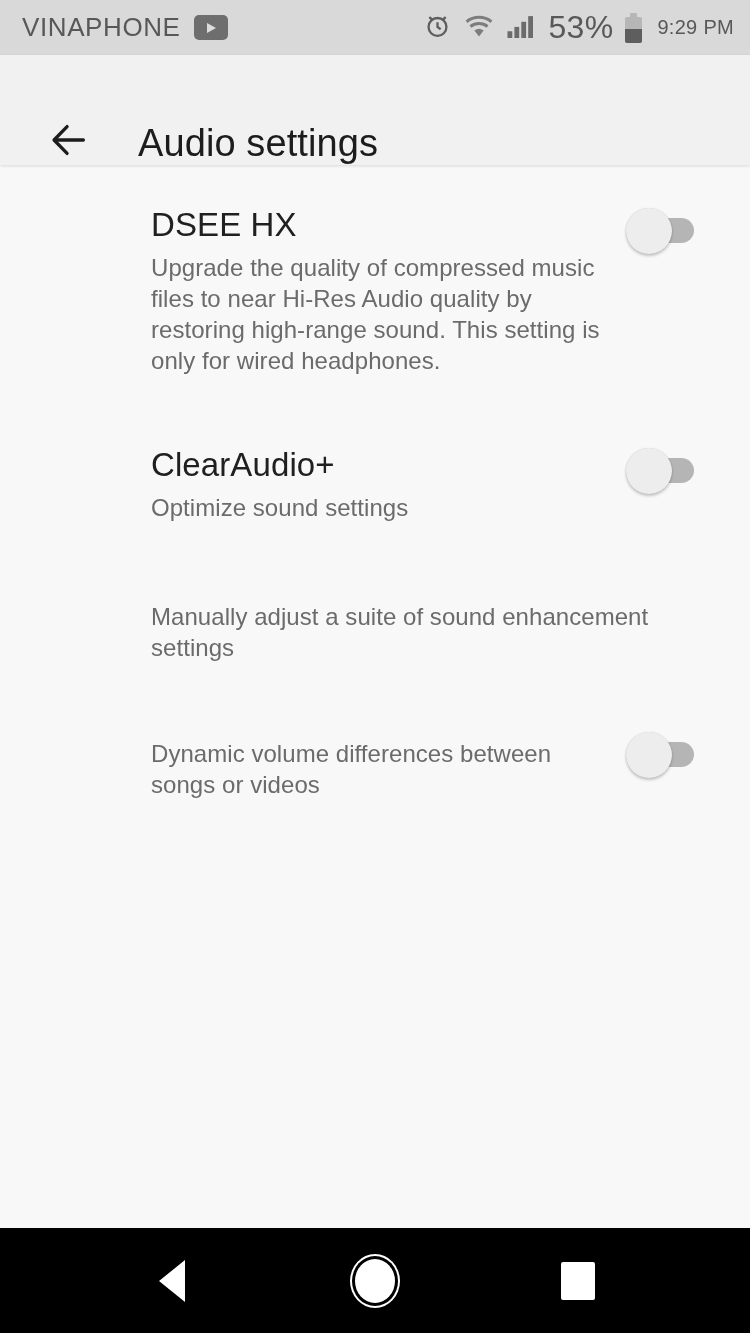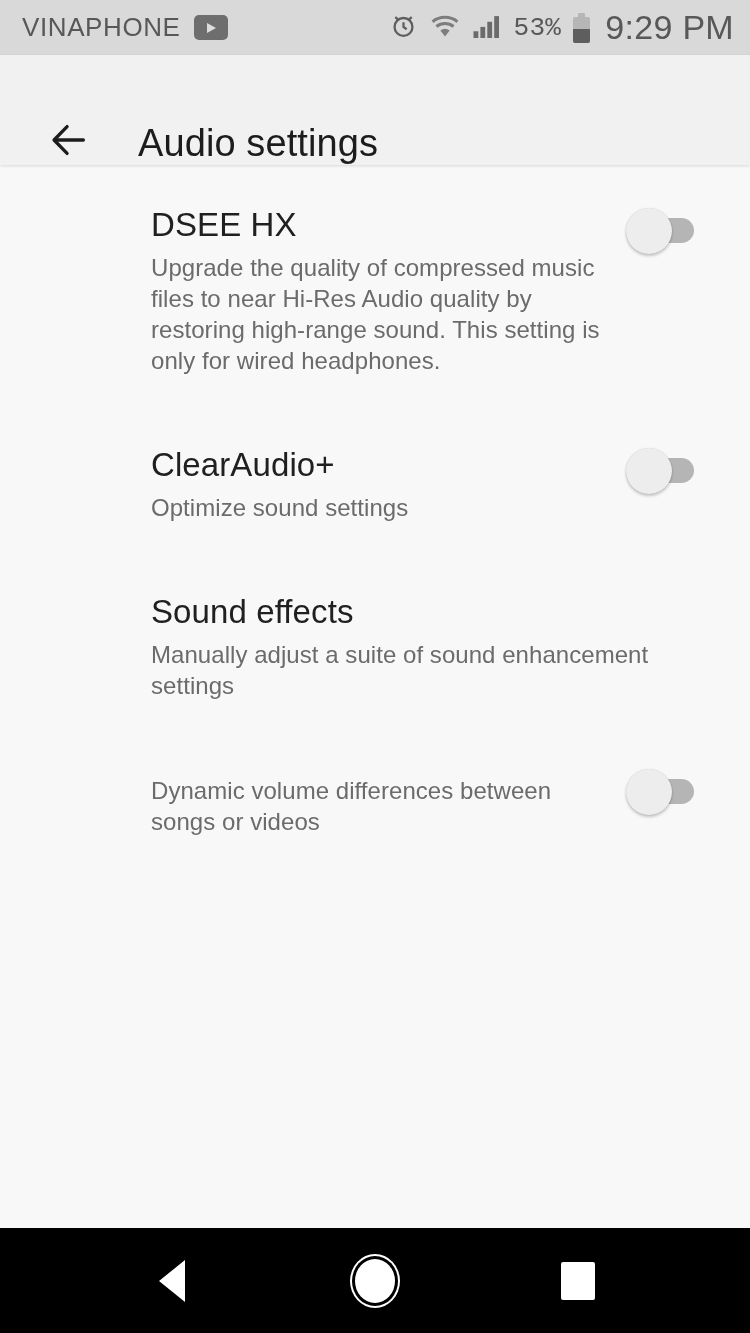--- a/index.html
+++ b/index.html
@@ -38,24 +38,24 @@
     display:block; width:0; height:0;
     border-left:9px solid #dcdcdc;
     border-top:5.5px solid transparent;
     border-bottom:5.5px solid transparent;
     margin-left:2px;
   }
   #status-right {
     margin-left:auto; display:flex; align-items:center; gap:12px;
   }
   #battery-pct {
-    font-size:26px; color:#585858; letter-spacing:0.3px;font-family:Liberation Mono, monospace;
+    font-size:32px; color:#585858; letter-spacing:0.3px;
   }
   #clock {
-    font-size:34px; color:#585858; letter-spacing:0.3px; margin-left:3px;
+    font-size:20px; color:#585858; letter-spacing:0.3px; margin-left:3px;
   }
   .batt {
     position:relative; width:17px; height:30px;
     border:0; background:transparent;
   }
   .batt .body {
     position:absolute; left:0; top:4px; width:17px; height:26px;
     background:#b6b6b6; border-radius:2px;
   }
   .batt .cap {
@@ -230,21 +230,20 @@
       <div class="switch">
         <span class="track"></span>
         <span class="thumb"></span>
       </div>
     </div>
 
     <div class="gap-clear"></div>
 
     <div class="setting-row">
       <div class="row-text">
-        <div class="row-title">Sound effects</div>
         <div class="row-sub">Manually adjust a suite of sound enhancement settings</div>
       </div>
     </div>
 
     <div class="gap-sound"></div>
 
     <div class="setting-row">
       <div class="row-text">
         <div class="row-sub">Dynamic volume differences between songs or videos</div>
       </div>

